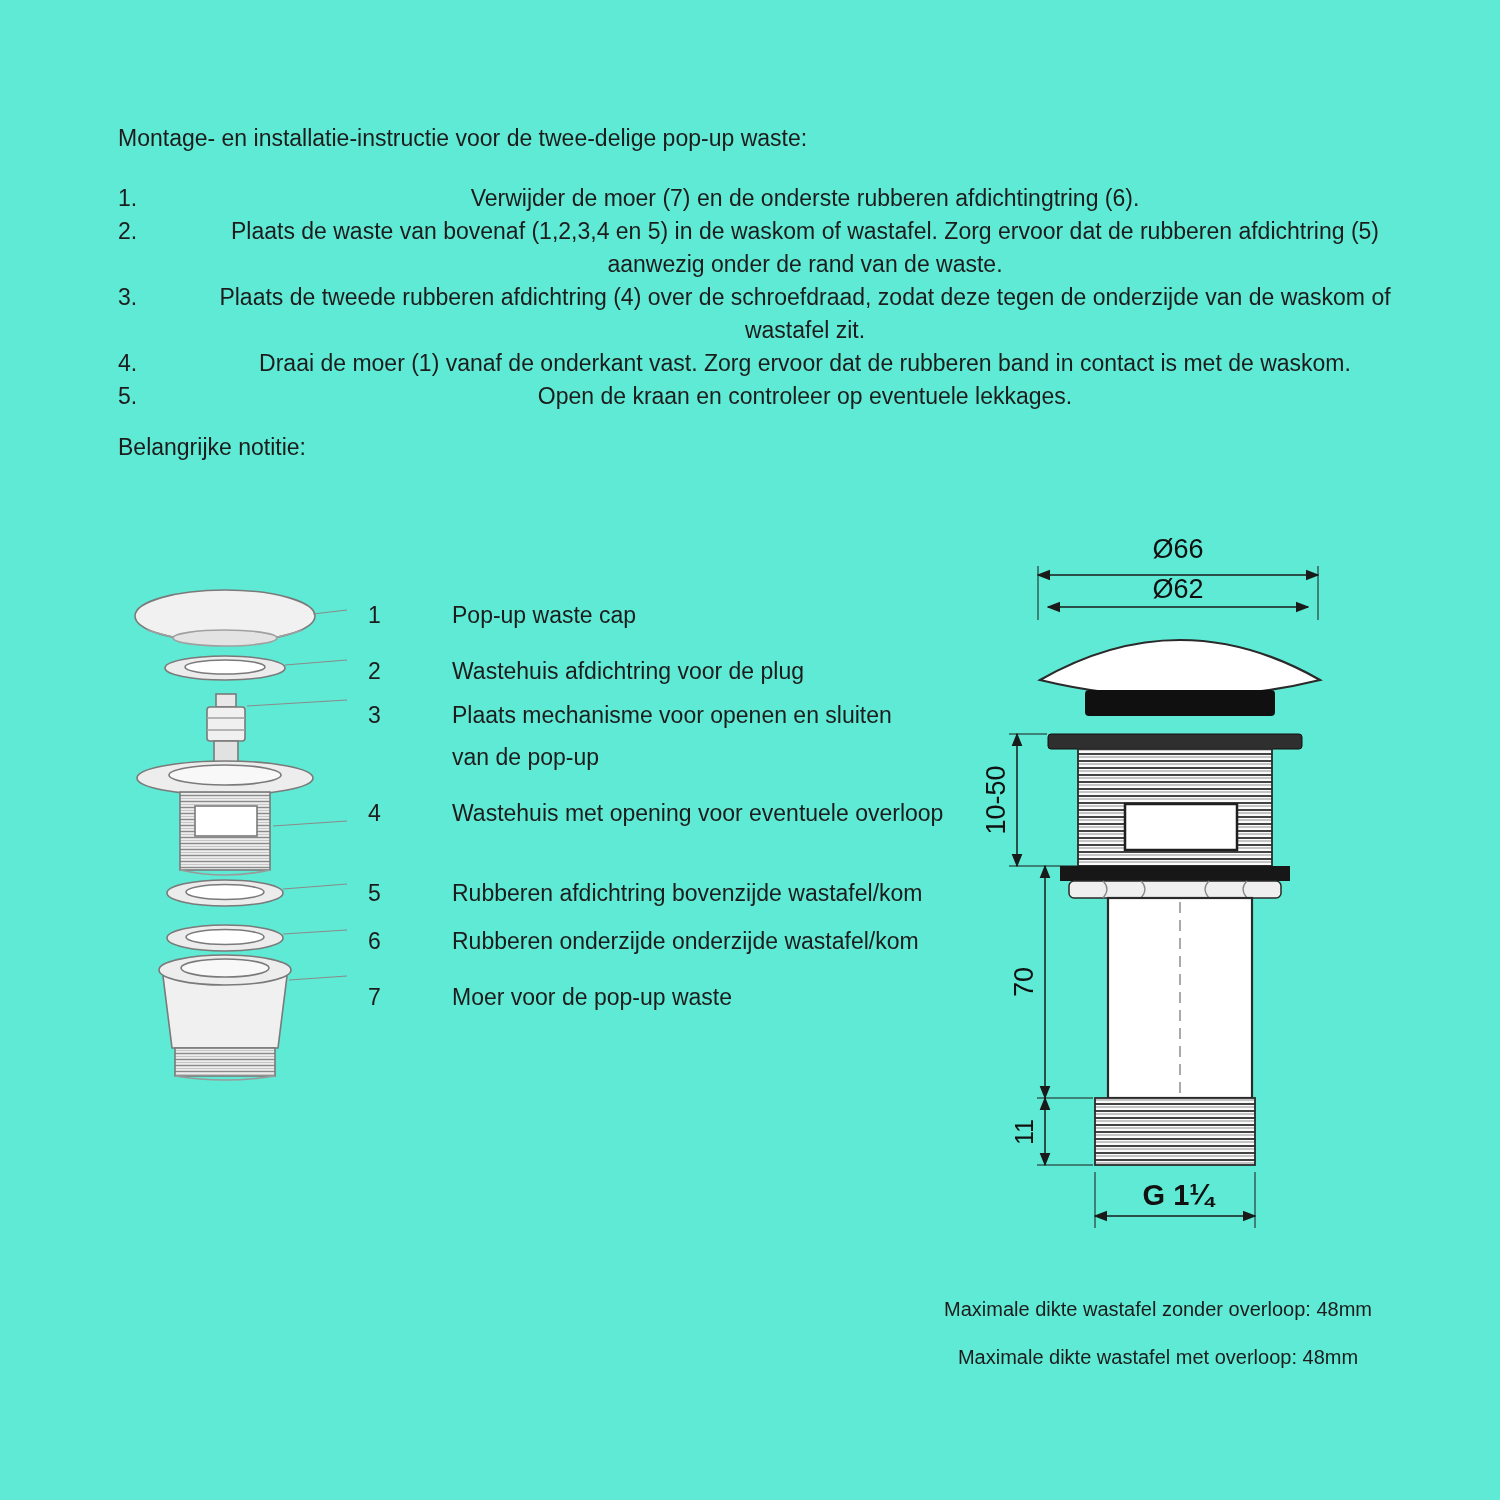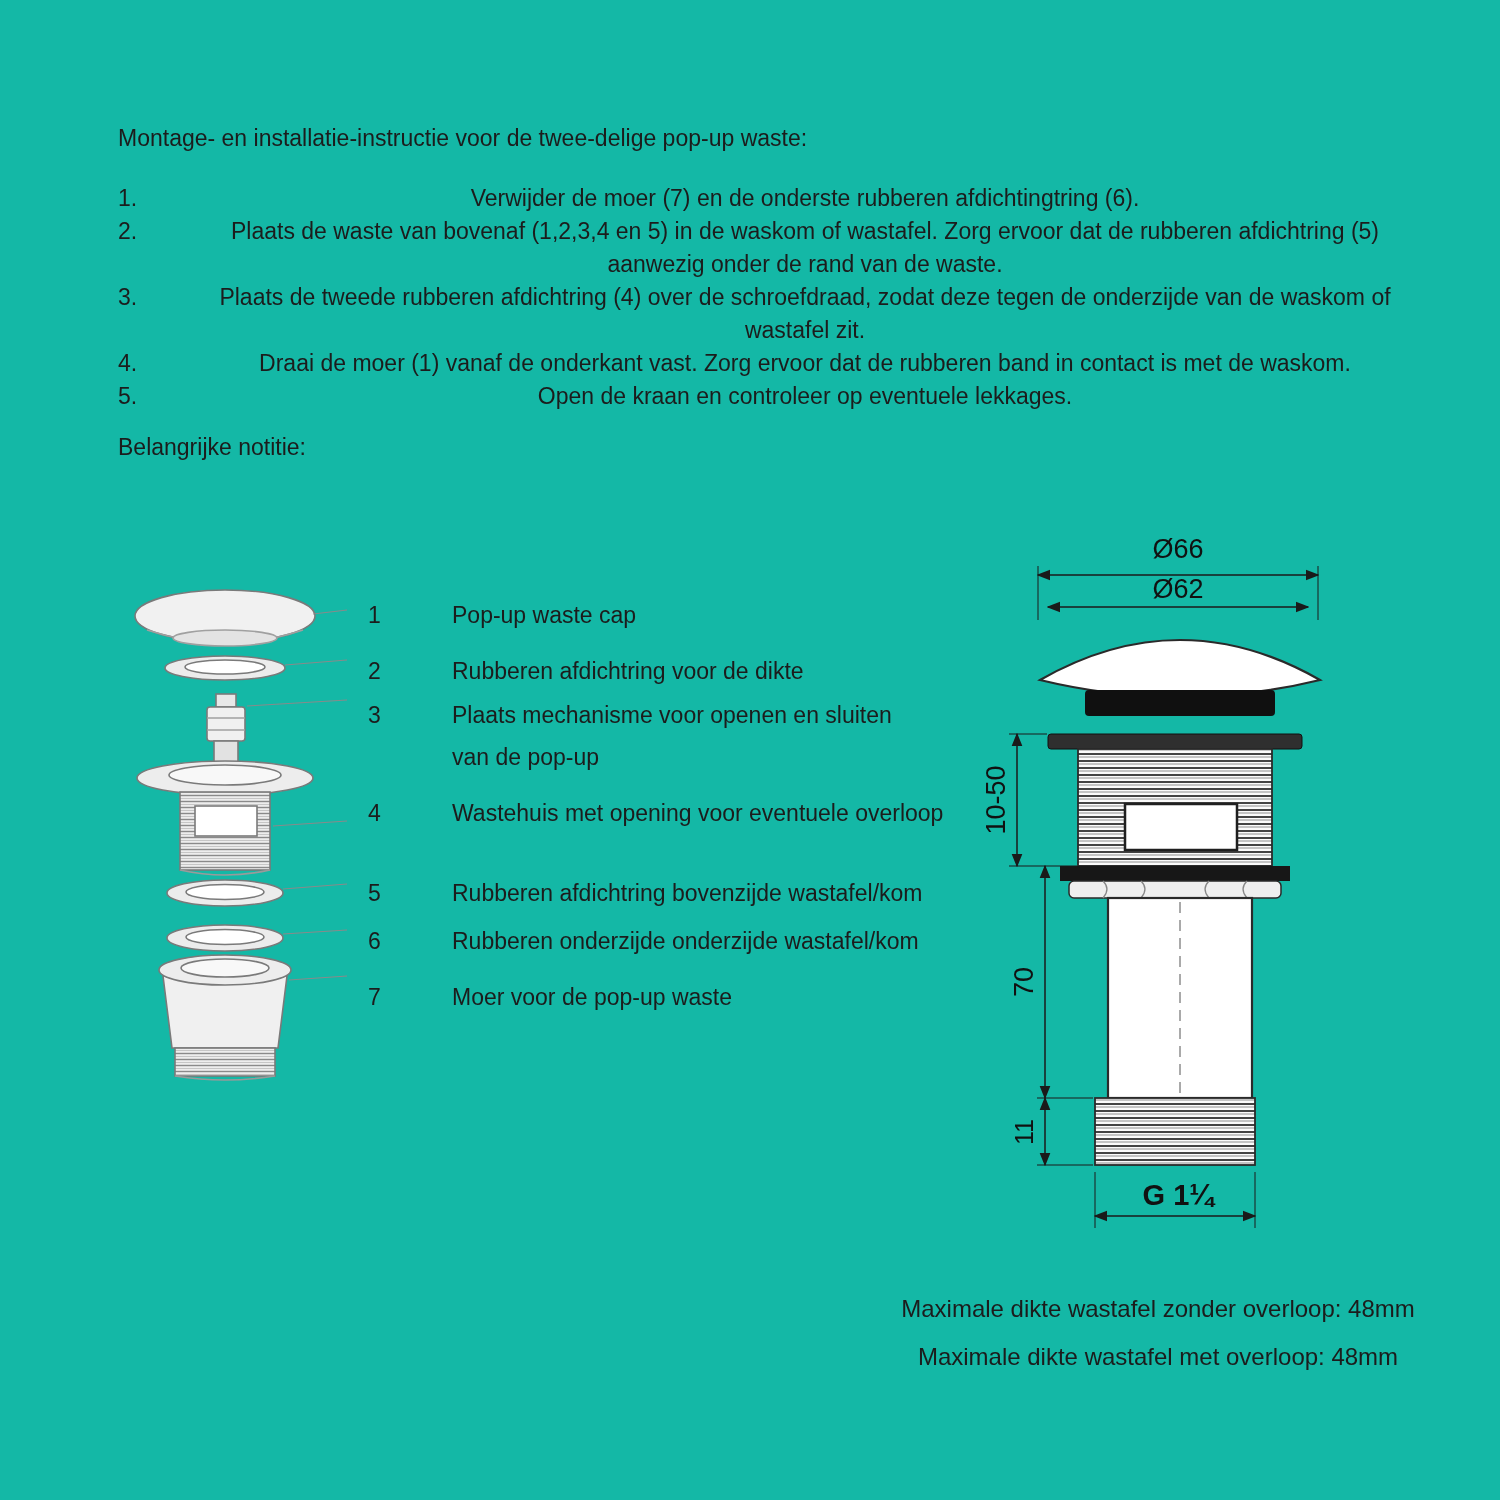--- a/index.html
+++ b/index.html
@@ -1,19 +1,19 @@
 <!DOCTYPE html>
 <html><head>
 <meta charset="utf-8">
 <style>
   html,body{margin:0;padding:0;background:#fff;}
   .page{
     position:relative;
     width:1500px;height:1500px;
-    background:#14b8a6;
+    background:#5eead4;
     font-family:"Liberation Sans", sans-serif;
     color:#1c1c1c;
     overflow:hidden;
   }
   .title{
     position:absolute;left:118px;top:122px;
     font-size:23px;line-height:33px;
   }
   .steps{
     position:absolute;left:118px;top:182px;width:1292px;
@@ -28,21 +28,21 @@
   }
   .note-heading{margin-bottom:0;}
   .part-row{
     position:absolute;left:368px;display:flex;
     font-size:23px;
   }
   .part-num{width:84px;flex:none;line-height:30px;}
   .part-label{width:520px;line-height:42px;margin-top:-6px;}
   .footer{
     position:absolute;left:872px;top:1285px;width:572px;
-    font-size:24px;line-height:48px;text-align:center;
+    font-size:20px;line-height:48px;text-align:center;
   }
   svg{position:absolute;}
   svg text{font-family:"Liberation Sans", sans-serif;}
   .exploded{left:95px;top:578px;width:290px;height:545px;}
   .techdraw{left:985px;top:528px;width:380px;height:710px;}
 </style>
 </head>
 <body>
 
 <div class="page">
@@ -137,21 +137,21 @@
       <line x1="194" y1="402" x2="252" y2="398" stroke="#8a8a8a" stroke-width="1"></line>
     </g>
   </svg>
 
   <div class="part-row" style="top:600px">
     <div class="part-num">1</div>
     <div class="part-label">Pop-up waste cap</div>
   </div>
   <div class="part-row" style="top:656px">
     <div class="part-num">2</div>
-    <div class="part-label">Rubberen afdichtring voor de dikte</div>
+    <div class="part-label">Wastehuis afdichtring voor de plug</div>
   </div>
   <div class="part-row" style="top:700px">
     <div class="part-num">3</div>
     <div class="part-label" style="width:470px">Plaats mechanisme voor openen en sluiten van de pop-up</div>
   </div>
   <div class="part-row" style="top:798px">
     <div class="part-num">4</div>
     <div class="part-label">Wastehuis met opening voor eventuele overloop</div>
   </div>
   <div class="part-row" style="top:878px">

